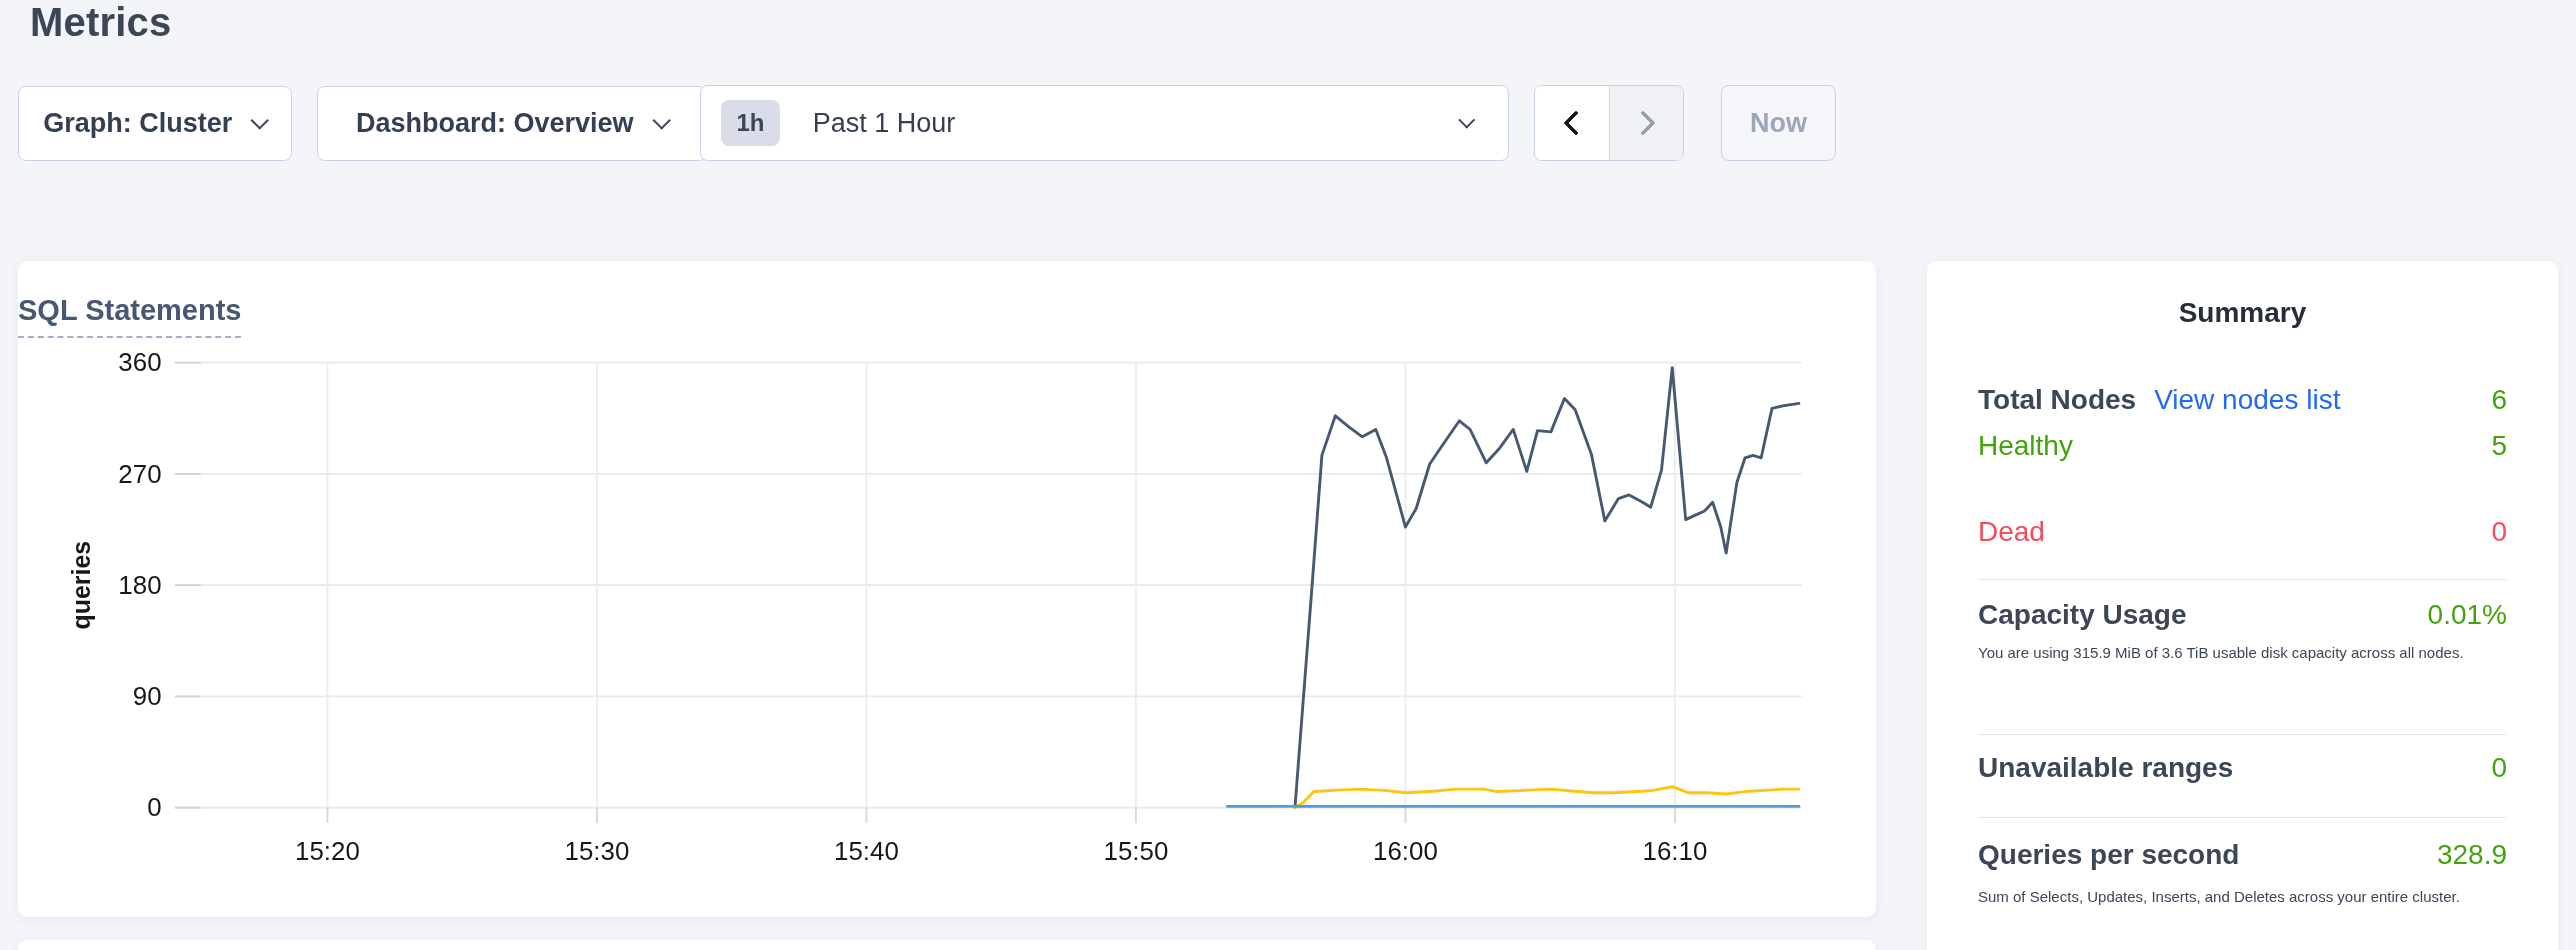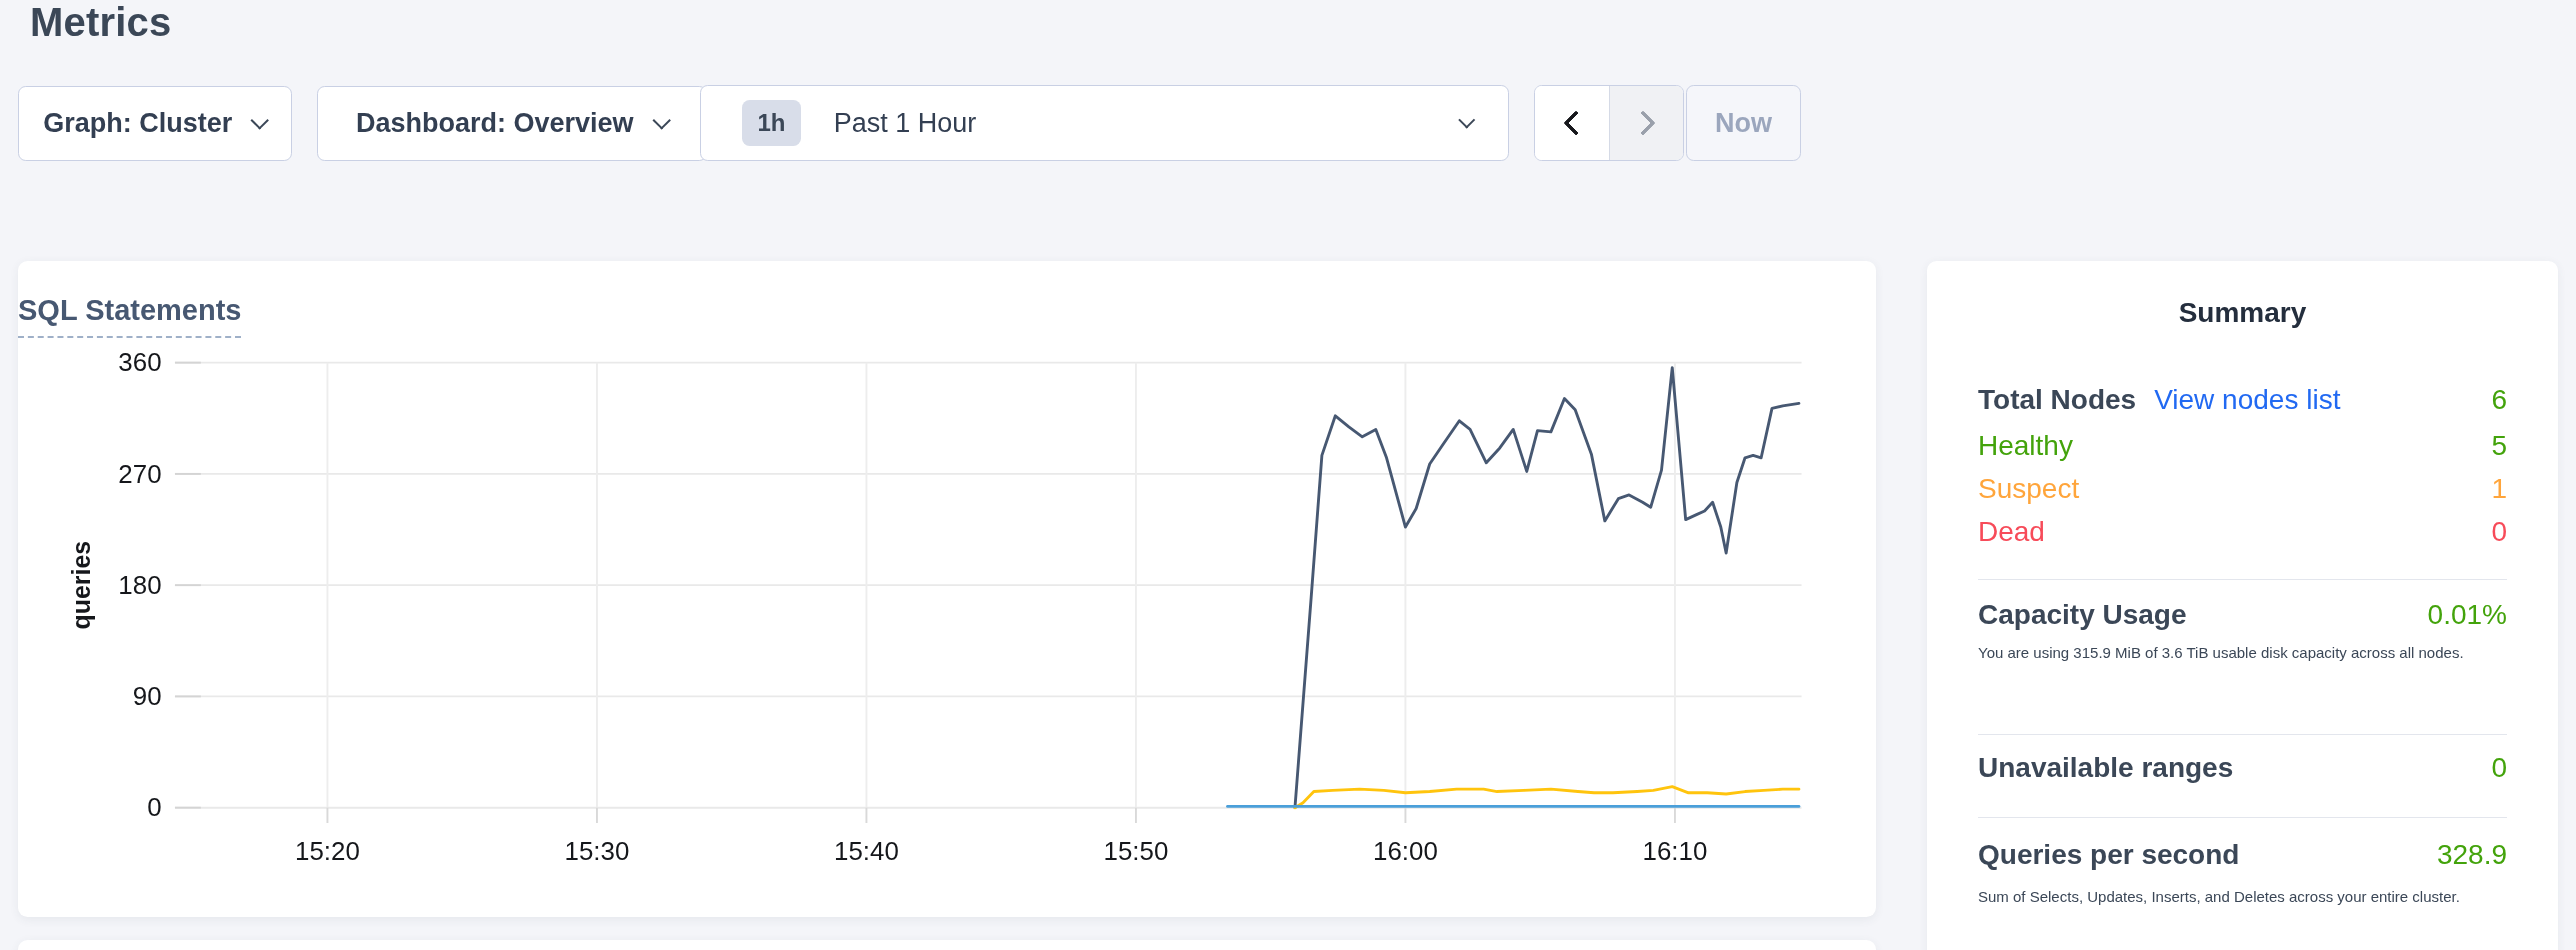--- a/index.html
+++ b/index.html
@@ -28,40 +28,40 @@
     display:inline-block; width:13.4px; height:13.4px;
     border-right:2.9px solid #3b4757; border-bottom:2.9px solid #3b4757;
     transform:rotate(45deg); margin-top:-5.8px;
   }
   .timepicker {
     position:absolute; left:700px; top:85px; width:809px; height:76px;
     background:#fff; border:1.9px solid #c9d0e4; border-radius:7.7px;
     display:flex; align-items:center; text-align:left;
   }
   .tp-badge {
-    margin-left:41px; background:#d8dde9; border-radius:7.7px;
+    margin-left:20px; background:#d8dde9; border-radius:7.7px;
     padding:8.6px 15.4px 9.6px; font-size:24px; font-weight:700; color:#3b4757;
   }
   .tp-label { margin-left:33px; font-size:27px; font-weight:400; color:#333f52; flex:1; }
   .tp-chev { margin-right:36px; width:11.5px; height:11.5px; border-width:2.4px; }
   .pager {
     position:absolute; left:1534px; top:85px; width:150px; height:76px;
     border:1.9px solid #c9d0e4; border-radius:7.7px; overflow:hidden;
     display:flex; background:#fff;
   }
   .pager-btn {
     width:50%; height:100%; border:none; background:#fff;
     display:flex; align-items:center; justify-content:center;
   }
   .pager-btn.next { background:#f0f1f4; border-left:1.9px solid #d5dae6; }
   .pager-btn .chev { width:18px; height:18px; border-width:4.3px; border-radius:1.9px; }
   .pager-btn.prev .chev { transform:rotate(135deg); border-color:#17181c; margin:0 0 0 7.7px; }
   .pager-btn.next .chev { transform:rotate(-45deg); border-color:#9aa0ab; margin:0 7.7px 0 0; }
   .now-btn {
-    position:absolute; left:1686px; top:85px; width:115px; height:76px;
+    position:absolute; left:1721px; top:85px; width:115px; height:76px;
     background:#f5f6fa; border:1.9px solid #c9d0e4; border-radius:7.7px;
     font-size:27px; font-weight:600; color:#9ba6bd;
   }
   
   .card {
     position:absolute; background:#fff; border-radius:9.6px;
     box-shadow:0 2.9px 9.6px rgba(55,65,90,.07);
   }
   .chart-card { left:18px; top:261px; width:1858px; height:656px; }
   .chart-title-wrap { position:absolute; top:33px; left:0; width:100%; text-align:left; }
@@ -179,24 +179,20 @@
     <span class="bold">Total Nodes</span>
     <a class="link">View nodes list</a>
     <span class="val green">6</span>
   </div>
 
   <div class="srow green" style="top:169px">
     <span>Healthy</span>
     <span class="val">5</span>
   </div>
 
-  <div class="srow orange" style="top:212px">
-    <span>Suspect</span>
-    <span class="val">1</span>
-  </div>
 
   <div class="srow red" style="top:255px">
     <span>Dead</span>
     <span class="val">0</span>
   </div>
 
   <div class="sdivider" style="top:318px"></div>
 
   <div class="srow" style="top:338px">
     <span class="bold">Capacity Usage</span>

